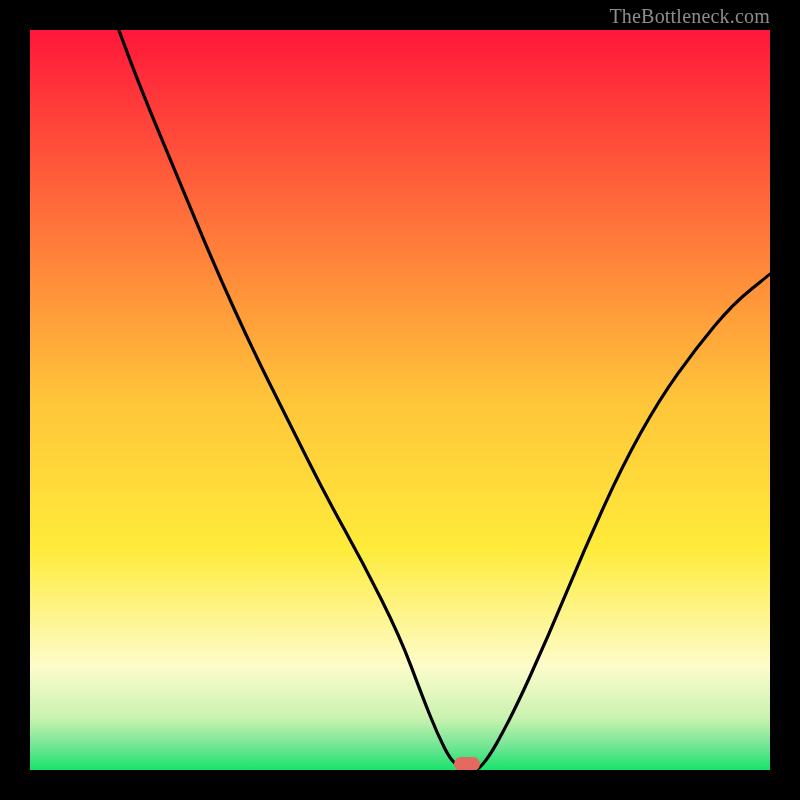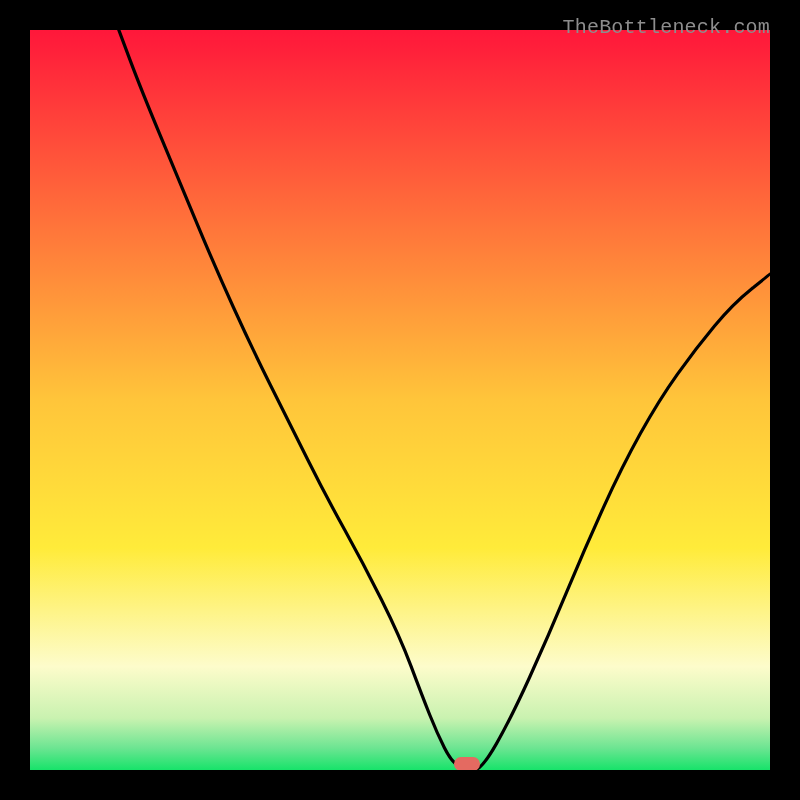--- a/index.html
+++ b/index.html
@@ -25,23 +25,23 @@
     width: 740px;
     height: 740px;
     overflow: hidden;
   }
   .gradient {
     position: absolute;
     inset: 0;
   }
   .watermark {
     position: absolute;
-    top: 16px;
+    top: 5px;
     right: 30px;
-    font-family: Liberation Mono, monospace;
+    font-family: Liberation Serif, serif;
     font-size: 20px;
     color: #8d8d8d;
     letter-spacing: 0.2px;
     margin-left: 37px;
   }
   svg.curve {
     position: absolute;
     inset: 0;
   }
   .marker {

